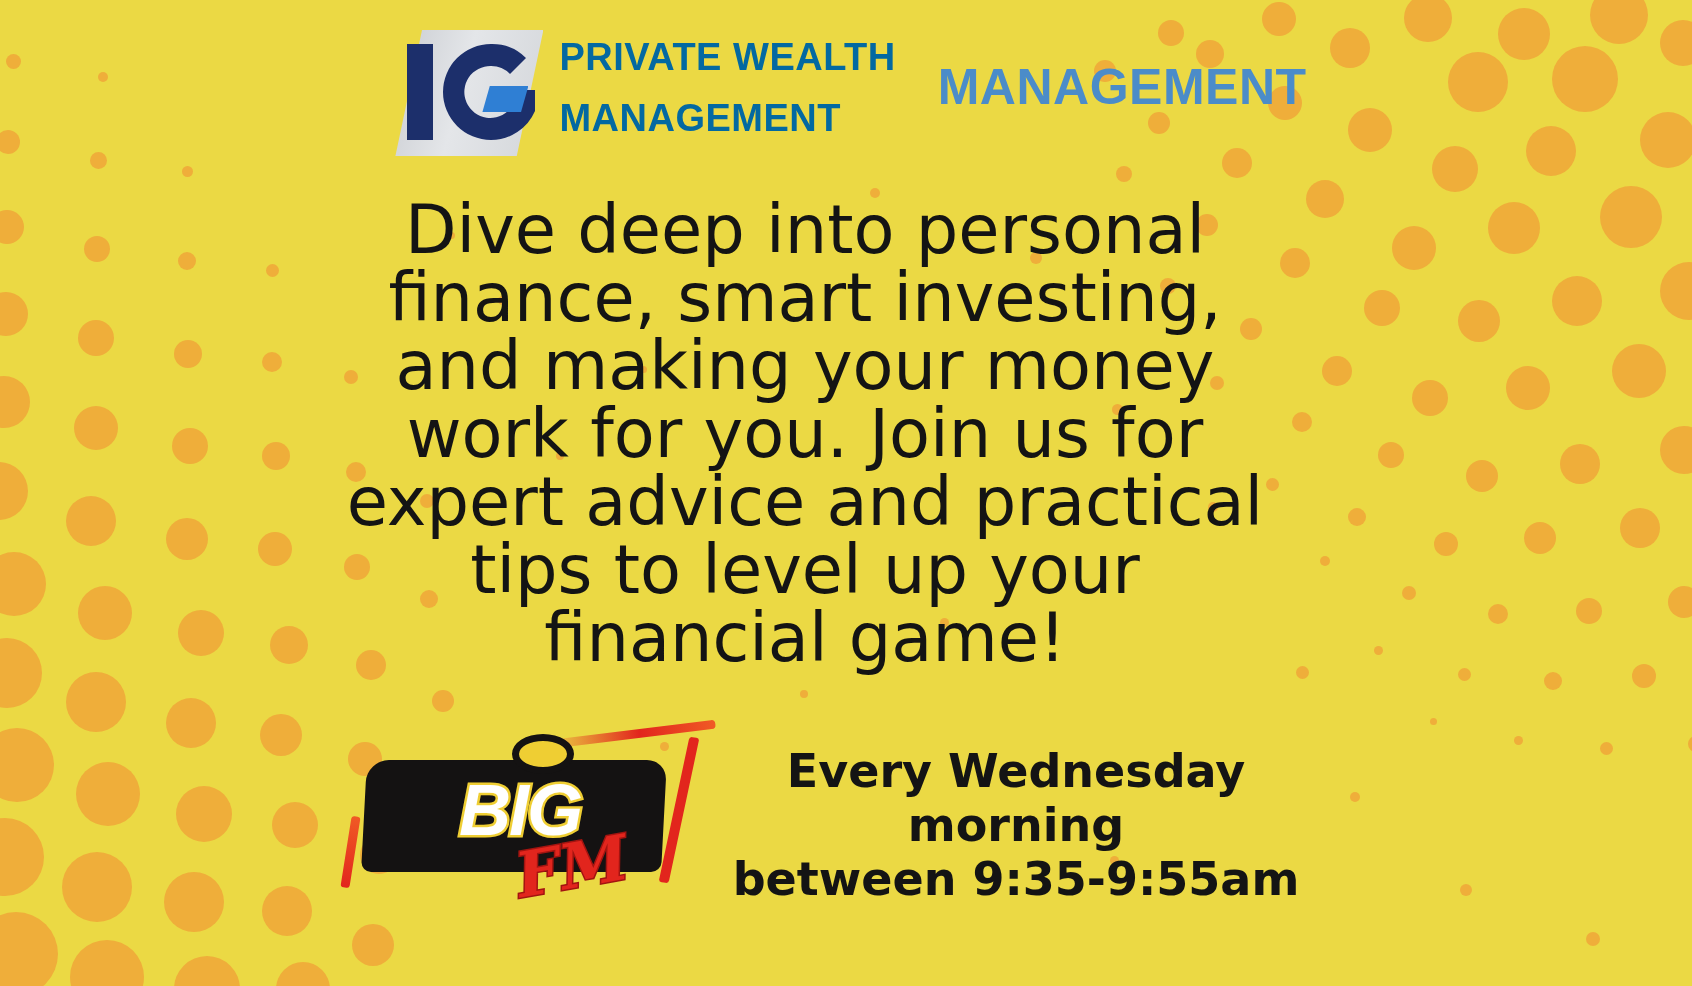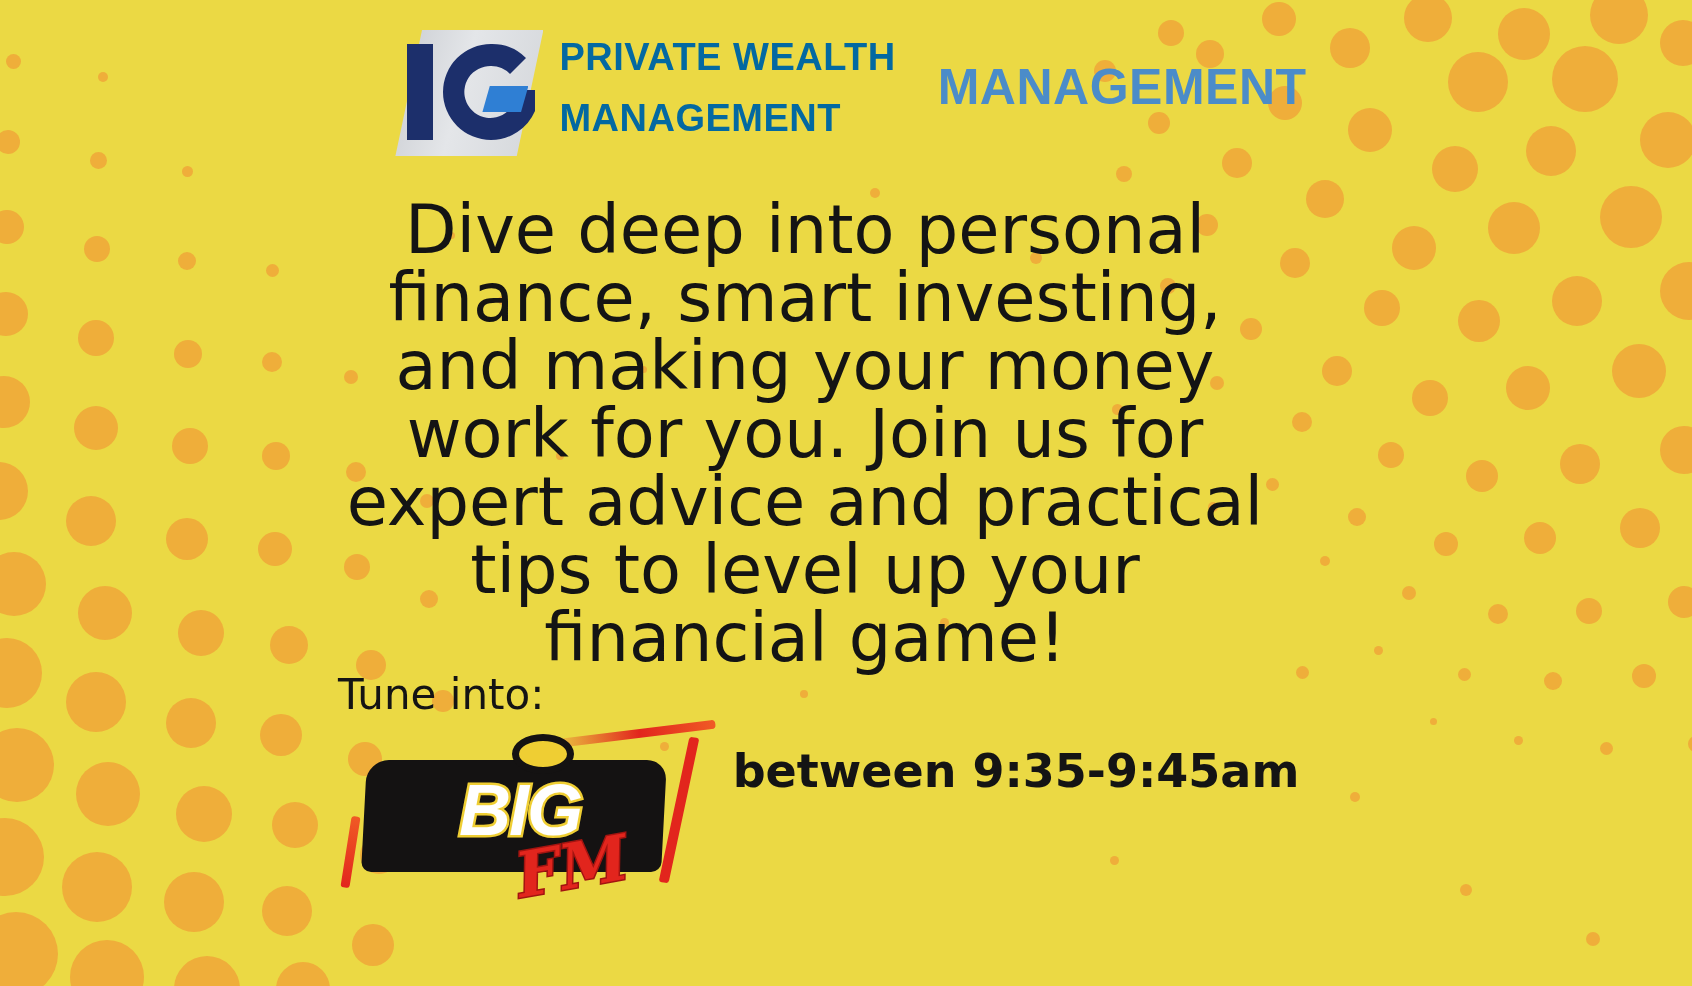--- a/index.html
+++ b/index.html
@@ -414,29 +414,29 @@
     </div>
 
     <div id="assoc">
       <div class="a1">MANAGEMENT</div>
     </div>
 
   </div>
 
   <div id="headline">Dive deep into personal finance, smart investing, and making your money work for you. Join us for expert advice and practical tips to level up your financial game!</div>
 
-  <div id="tune-into">Tune into:</div>
 
   <div id="big-logo">
     <div class="redline-top"></div>
     <div class="redline-right"></div>
     <div class="redline-left"></div>
     <div class="black-plate"></div>
     <div class="idot"></div>
     <div class="bigword">BIG</div>
     <div class="fm">FM</div>
   </div>
 
   <div id="schedule">
-    <div>between 9:35-9:45am</div>
+    <div>Every Wednesday morning</div>
+    <div>between 9:35-9:55am</div>
   </div>
 
 </div>
 
 </body></html>

